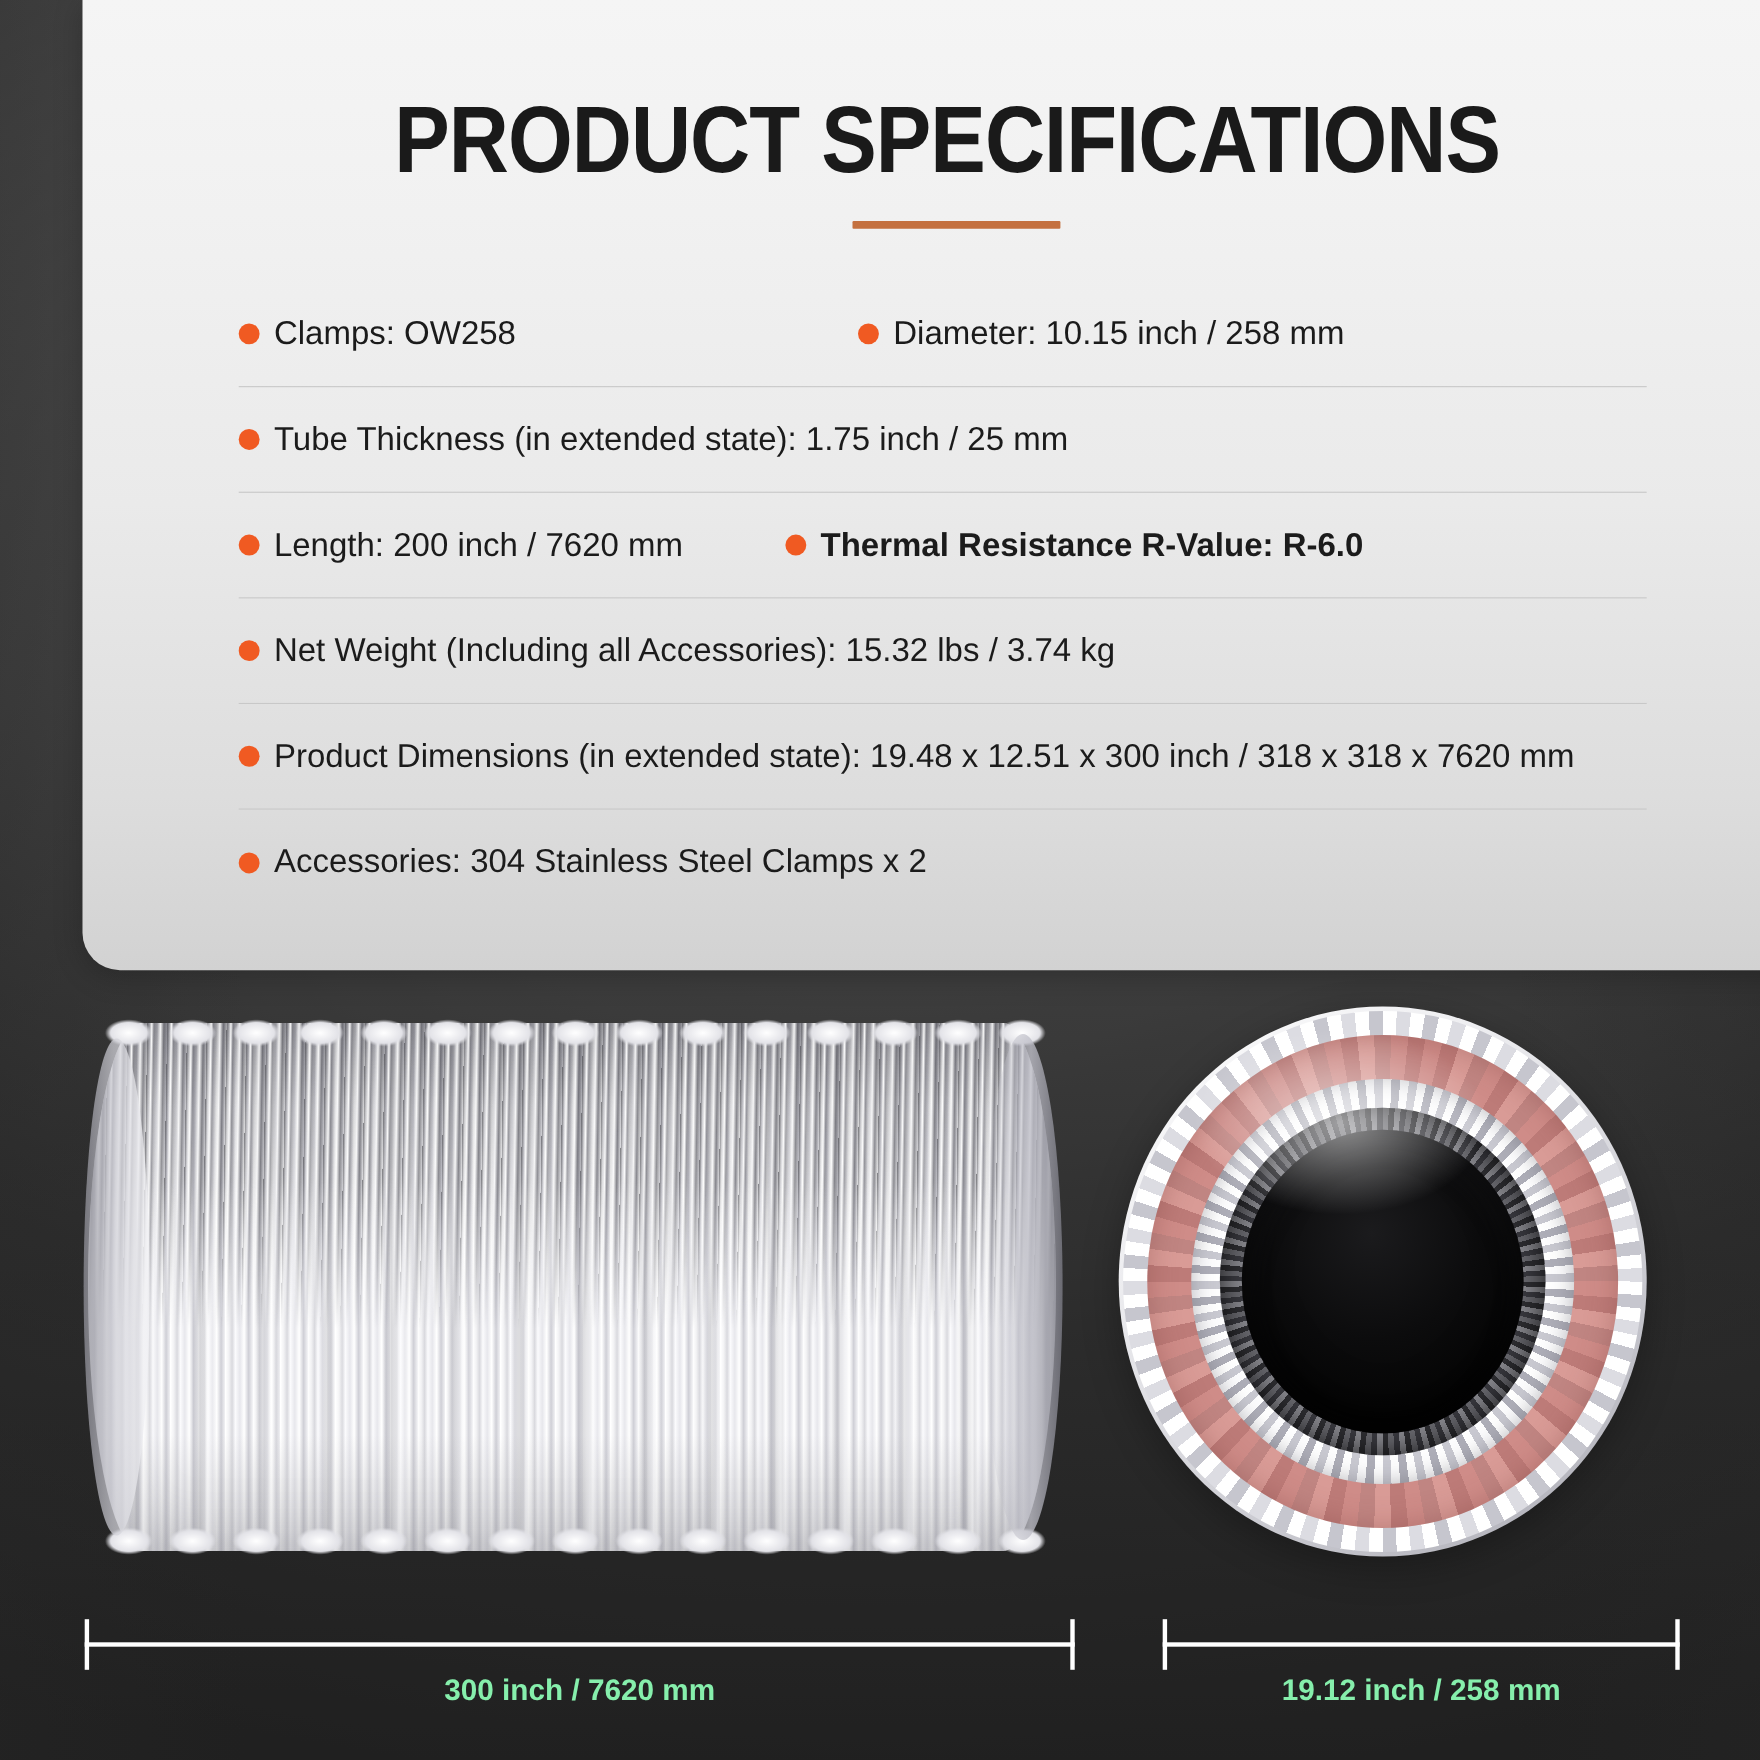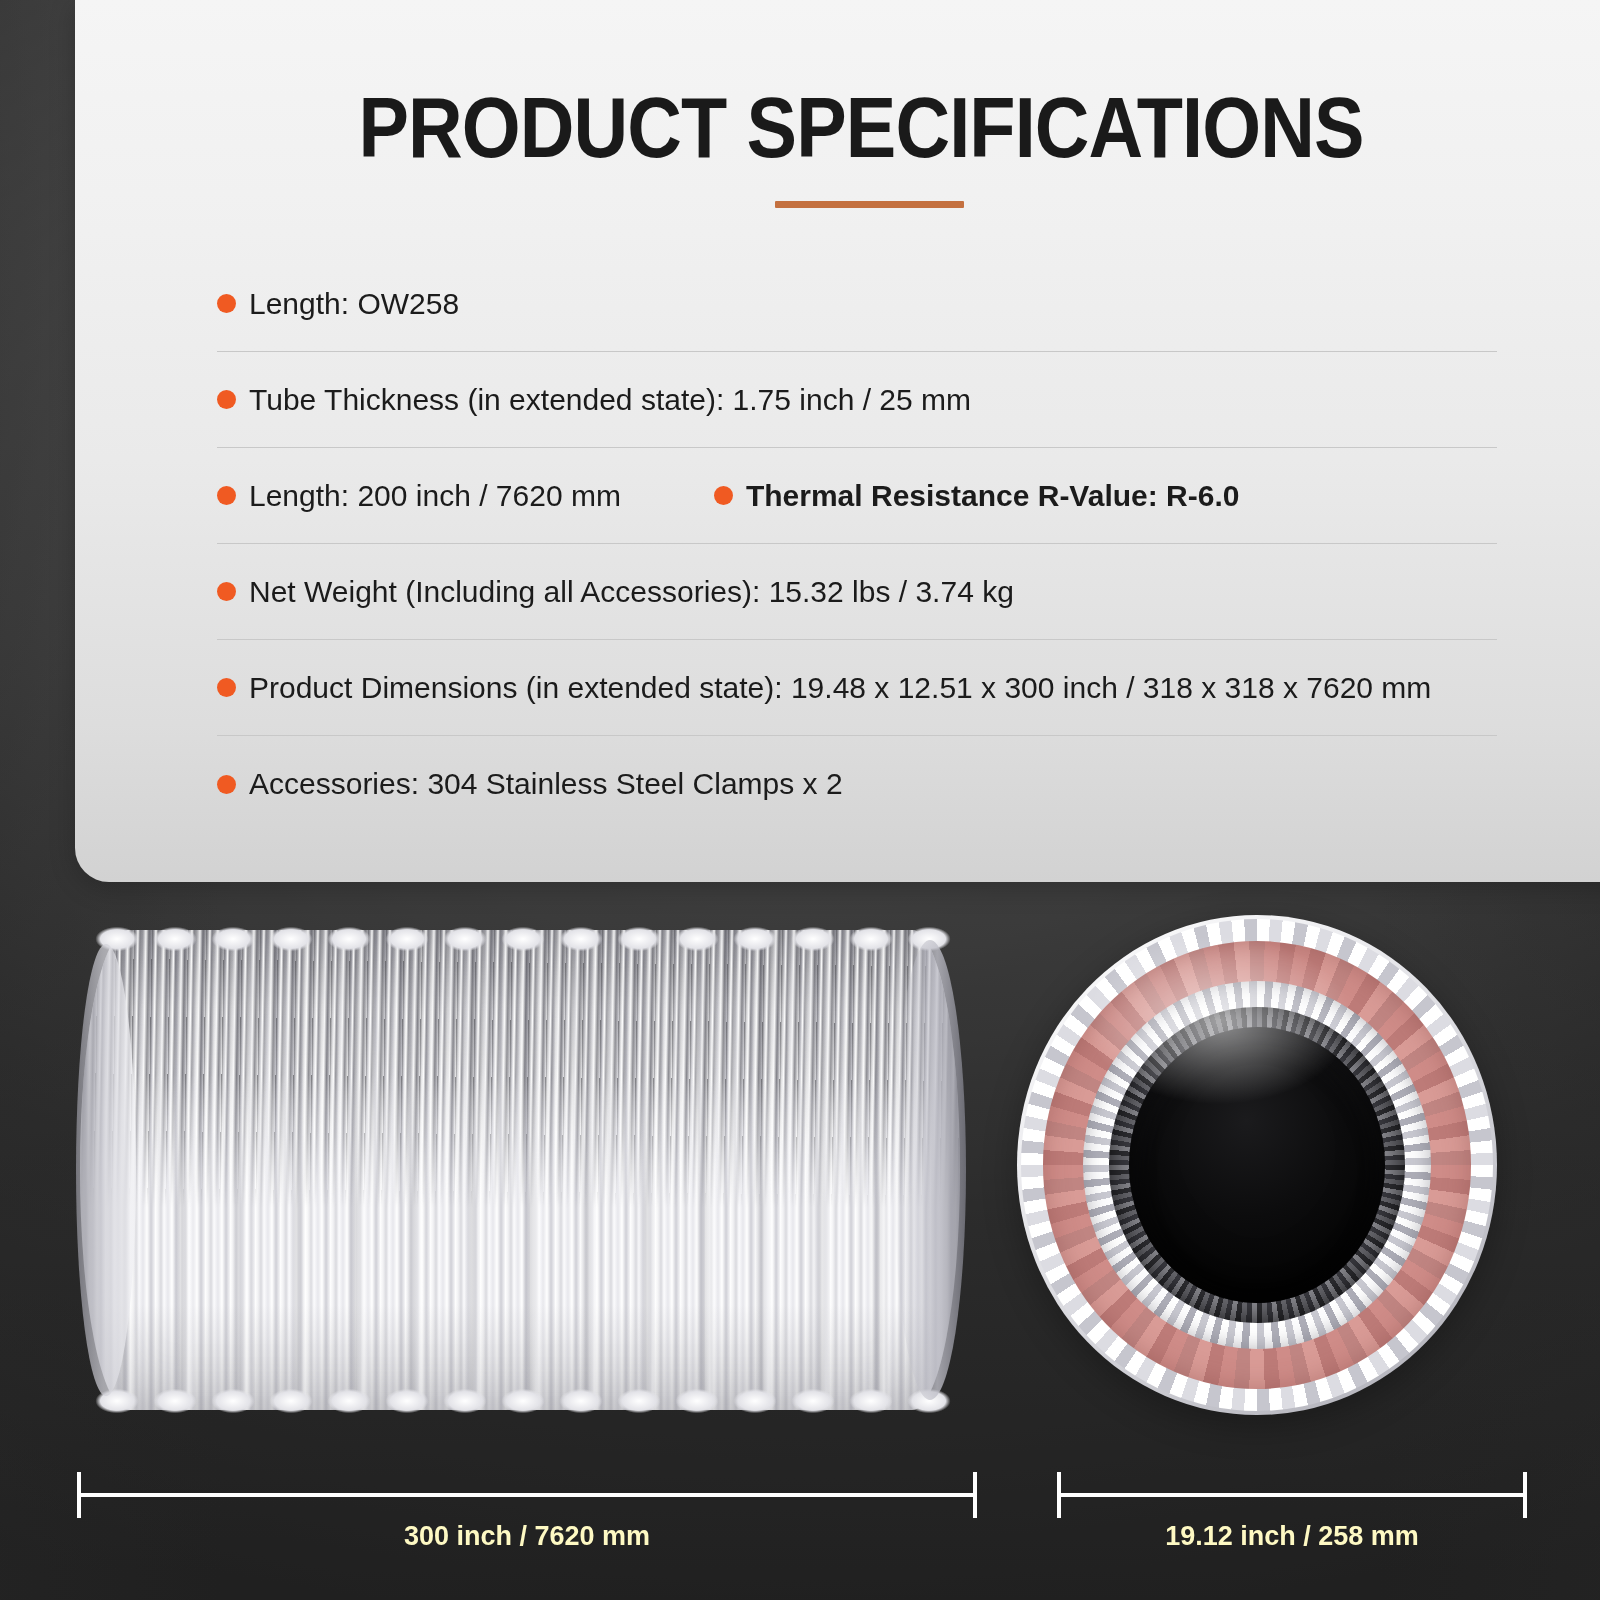--- a/index.html
+++ b/index.html
@@ -224,21 +224,21 @@
     position:absolute;
     height:4px; background:#ffffff; top:28px;
   }
   .dim-tick {
     position:absolute; width:4px; height:46px;
     background:#ffffff; top:7px;
   }
   .dim-label {
     position:absolute;
     top:56px;
-    font-size:27px; font-weight:bold; color:#fef9c3;
+    font-size:27px; font-weight:bold; color:#86efac;
     text-align:center;
     white-space:nowrap;
     font-family:"Liberation Sans", sans-serif;
   }
 
   #dim-length { left:77px; top:1465px; width:900px; }
   #dim-length .dim-rule { left:0; width:900px; }
   #dim-length .t1 { left:0; }
   #dim-length .t2 { right:0; }
   #dim-length .dim-label { left:0; width:900px; }
@@ -257,21 +257,25 @@
 
 <div id="spec-panel">
   <div id="page-title">PRODUCT SPECIFICATIONS</div>
   <div id="title-accent"></div>
 
   <div id="spec-list">
 
     <div class="spec-row">
       <div class="spec-item">
         <span class="bullet"></span>
-        <span class="spec-text">Length: OW258</span>
+        <span class="spec-text">Clamps: OW258</span>
+      </div>
+      <div class="spec-item col2-offset-a">
+        <span class="bullet"></span>
+        <span class="spec-text">Diameter: 10.15 inch / 258 mm</span>
       </div>
     </div>
 
     <div class="spec-row">
       <div class="spec-item">
         <span class="bullet"></span>
         <span class="spec-text">Tube Thickness (in extended state): 1.75 inch / 25 mm</span>
       </div>
     </div>
 

